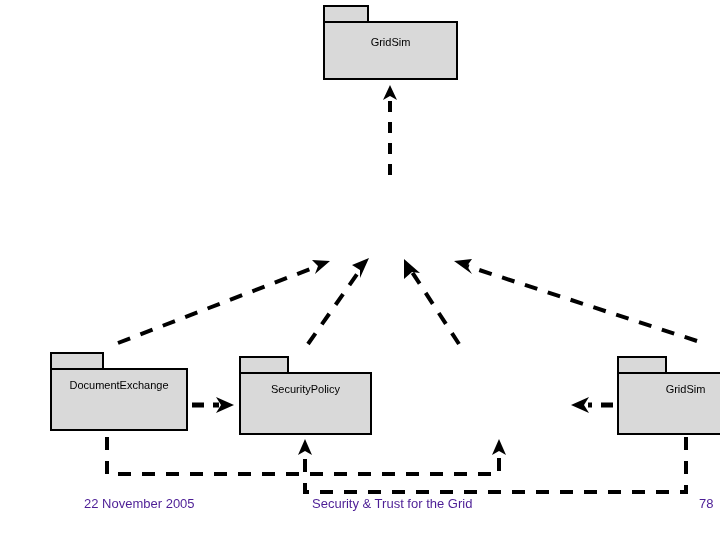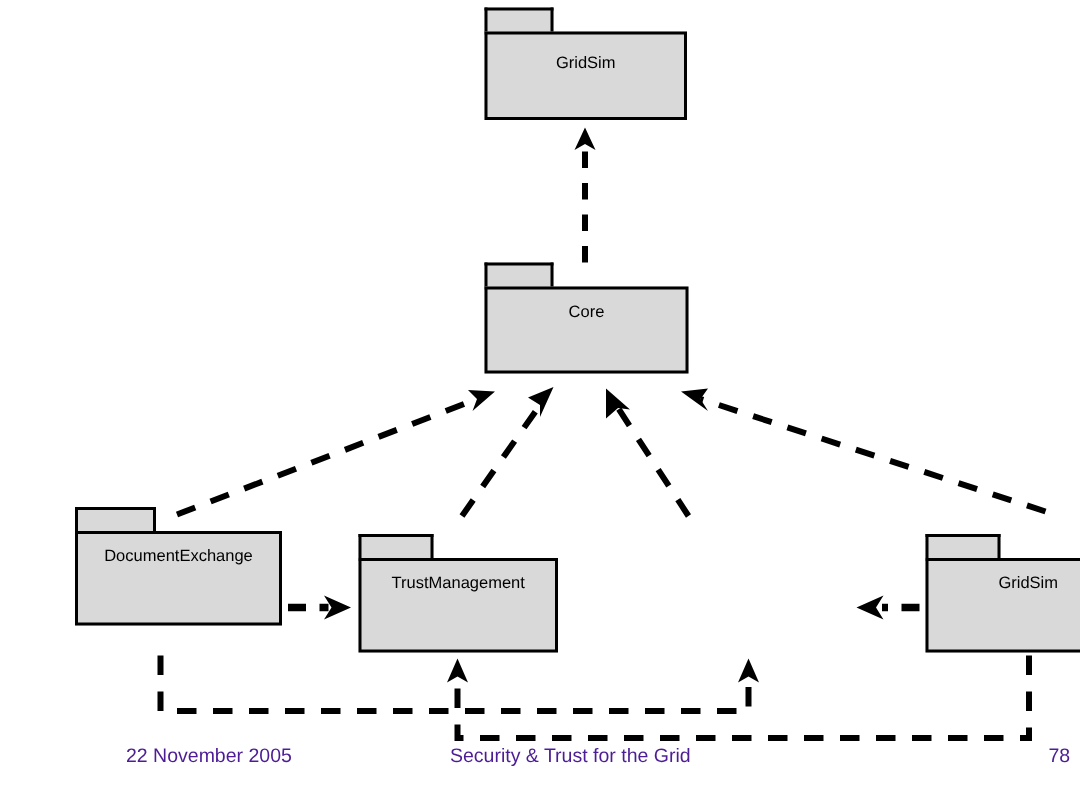--- a/index.html
+++ b/index.html
@@ -57,21 +57,21 @@
   }
   
   .footer-text {
     position: absolute;
     color: #4c1d95;
     font-size: 13px;
     line-height: 16px;
     white-space: nowrap;
   }
   #footer-date   { left: 42px;  top: 496px; }
-  #footer-title  { left: 258px; top: 496px; }
+  #footer-title  { left: 270px; top: 496px; }
   #footer-page   { left: 657px; top: 496px; }
 </style>
 </head>
 <body>
 
 <div id="stage">
 
   <svg id="wires" viewBox="0 0 720 540" xmlns="http://www.w3.org/2000/svg">
 
     <g>
@@ -119,36 +119,31 @@
       <polygon points="263,439 256,455 263,451 270,455" fill="#000"></polygon>
     </g>
   </svg>
 
   <div class="pkg" style="left:281px; top:5px; width:135px; height:75px;">
     <div class="tab" style="width:46px; height:18px;"></div>
     <div class="body" style="top:16px; width:135px; height:59px;"></div>
     <div class="label" style="top:31px;">GridSim</div>
   </div>
 
-  <div class="pkg" style="left:281px; top:175px; width:136px; height:74px;">
-    <div class="tab" style="width:46px; height:18px;"></div>
-    <div class="body" style="top:16px; width:136px; height:58px;"></div>
-    <div class="label" style="top:27px;">Core</div>
-  </div>
 
-  <div class="pkg" style="left:8px; top:338px; width:138px; height:79px;">
+  <div class="pkg" style="left:8px; top:352px; width:138px; height:79px;">
     <div class="tab" style="width:54px; height:18px;"></div>
     <div class="body" style="top:16px; width:138px; height:63px;"></div>
     <div class="label" style="top:27px;">DocumentExchange</div>
   </div>
 
   <div class="pkg" style="left:197px; top:356px; width:133px; height:79px;">
     <div class="tab" style="width:50px; height:18px;"></div>
     <div class="body" style="top:16px; width:133px; height:63px;"></div>
-    <div class="label" style="top:27px;">TrustManagement</div>
+    <div class="label" style="top:27px;">SecurityPolicy</div>
   </div>
 
 
   <div class="pkg" style="left:575px; top:356px; width:137px; height:79px;">
     <div class="tab" style="width:50px; height:18px;"></div>
     <div class="body" style="top:16px; width:137px; height:63px;"></div>
     <div class="label" style="top:27px;">GridSim</div>
   </div>
 
   <div class="footer-text" id="footer-date">22 November 2005</div>

